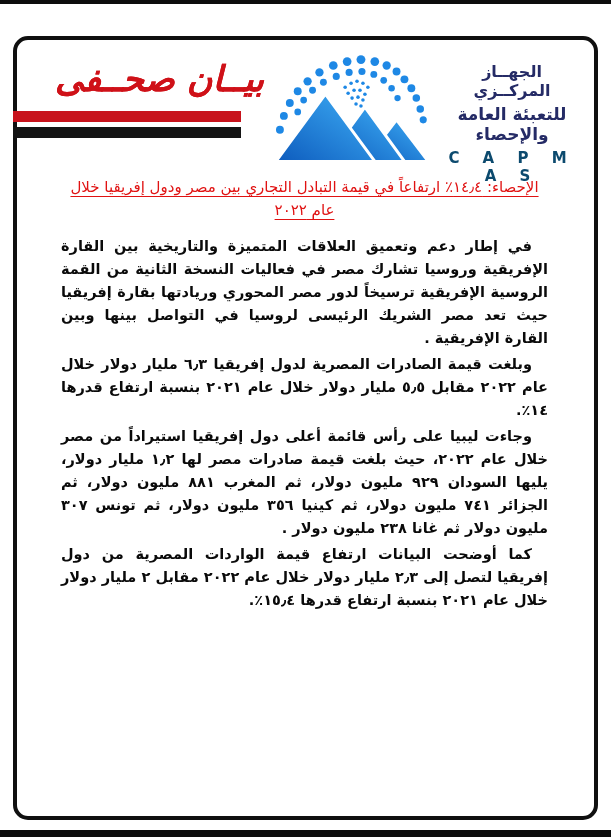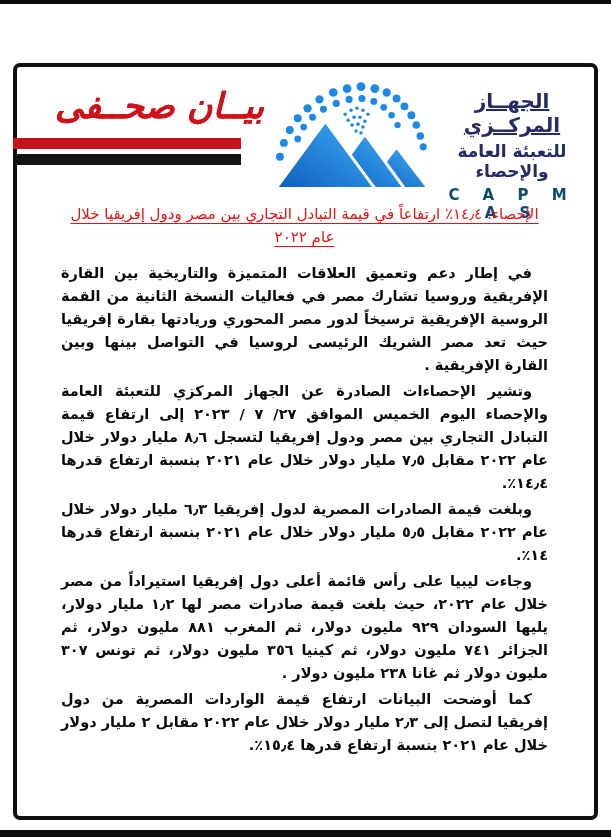--- a/index.html
+++ b/index.html
@@ -10,24 +10,23 @@
     overflow:hidden;
     font-family:"DejaVu Sans",sans-serif;
   }
   .edge{position:absolute;left:0;width:611px;background:#0d0d0d;}
   .edge.top{top:0;height:4px;}
   .edge.bottom{top:830px;height:7px;}
 
   .sheet{
     position:absolute;left:13px;right:13px;top:36px;bottom:18px;
     border:4px solid #101010;
-    border-radius:7px;
+    border-radius:15px;
     background:#fff;
     box-sizing:border-box;
-    margin-top:27px;
   }
 
   
   .letterhead{
     display:flex;direction:ltr;align-items:flex-start;
     padding:10px 18px 0 30px;height:112px;box-sizing:border-box;
   }
   .press-block{width:225px;padding-top:10px;text-align:center;}
   .press-title{
     color:#cf1118;font-weight:bold;font-style:italic;
@@ -36,21 +35,21 @@
   }
   .bar{position:absolute;left:-4px;height:11px;width:228px;}
   .bar.red{top:71px;background:#c8131c;}
   .bar.black{top:87px;background:#141414;}
 
   .logo{flex:0 0 auto;margin:2px 6px 0 2px;}
   .agency{
     flex:1;direction:rtl;text-align:center;color:#252b66;
     padding-top:12px;font-weight:bold;
   }
-  .agency-l1{font-size:20px;letter-spacing:1px;text-decoration:underline;}
+  .agency-l1{font-size:16px;letter-spacing:1px;}
   .agency-l2{font-size:17px;margin-top:4px;}
   .agency-acr{direction:ltr;font-size:15px;letter-spacing:9px;margin-top:5px;color:#0c4a6e;}
 
   
   .content{padding:0 46px 0 44px;}
   .headline{
     direction:rtl;text-align:center;
     color:#e01212;font-size:15px;font-weight:normal;
     text-decoration:underline;text-underline-offset:4px;
     margin:24px 0 14px;line-height:1.5;
@@ -140,21 +139,20 @@
       <div class="agency">
         <div class="agency-l1">الجهــاز المركــزي</div>
         <div class="agency-l2">للتعبئة العامة والإحصاء</div>
         <div class="agency-acr">C A P M A S</div>
       </div>
     </div>
 
     <div class="content">
       <div class="headline">الإحصاء: ١٤٫٤٪ ارتفاعاً في قيمة التبادل التجاري بين مصر ودول إفريقيا خلال عام ٢٠٢٢</div>
       <p>في إطار دعم وتعميق العلاقات المتميزة والتاريخية بين القارة الإفريقية وروسيا تشارك مصر في فعاليات النسخة الثانية من القمة الروسية الإفريقية ترسيخاً لدور مصر المحوري وريادتها بقارة إفريقيا حيث تعد مصر الشريك الرئيسى لروسيا في التواصل بينها وبين القارة الإفريقية .</p>
-      <p>وتشير الإحصاءات الصادرة عن الجهاز المركزي للتعبئة العامة والإحصاء اليوم الخميس الموافق ٢٧/ ٧ / ٢٠٢٣ إلى ارتفاع قيمة التبادل التجاري بين مصر ودول إفريقيا لتسجل ٨٫٦ مليار دولار خلال عام ٢٠٢٢ مقابل ٧٫٥ مليار دولار خلال عام ٢٠٢١ بنسبة ارتفاع قدرها ١٤٫٤٪.</p>
       <p>وبلغت قيمة الصادرات المصرية لدول إفريقيا ٦٫٣ مليار دولار خلال عام ٢٠٢٢ مقابل ٥٫٥ مليار دولار خلال عام ٢٠٢١ بنسبة ارتفاع قدرها ١٤٪.</p>
       <p>وجاءت ليبيا على رأس قائمة أعلى دول إفريقيا استيراداً من مصر خلال عام ٢٠٢٢، حيث بلغت قيمة صادرات مصر لها ١٫٢ مليار دولار، يليها السودان ٩٢٩ مليون دولار، ثم المغرب ٨٨١ مليون دولار، ثم الجزائر ٧٤١ مليون دولار، ثم كينيا ٣٥٦ مليون دولار، ثم تونس ٣٠٧ مليون دولار ثم غانا ٢٣٨ مليون دولار .</p>
       <p>كما أوضحت البيانات ارتفاع قيمة الواردات المصرية من دول إفريقيا لتصل إلى ٢٫٣ مليار دولار خلال عام ٢٠٢٢ مقابل ٢ مليار دولار خلال عام ٢٠٢١ بنسبة ارتفاع قدرها ١٥٫٤٪.</p>
 
     </div>
 
   </div>
 
   <div class="edge bottom"></div>
 </div>

